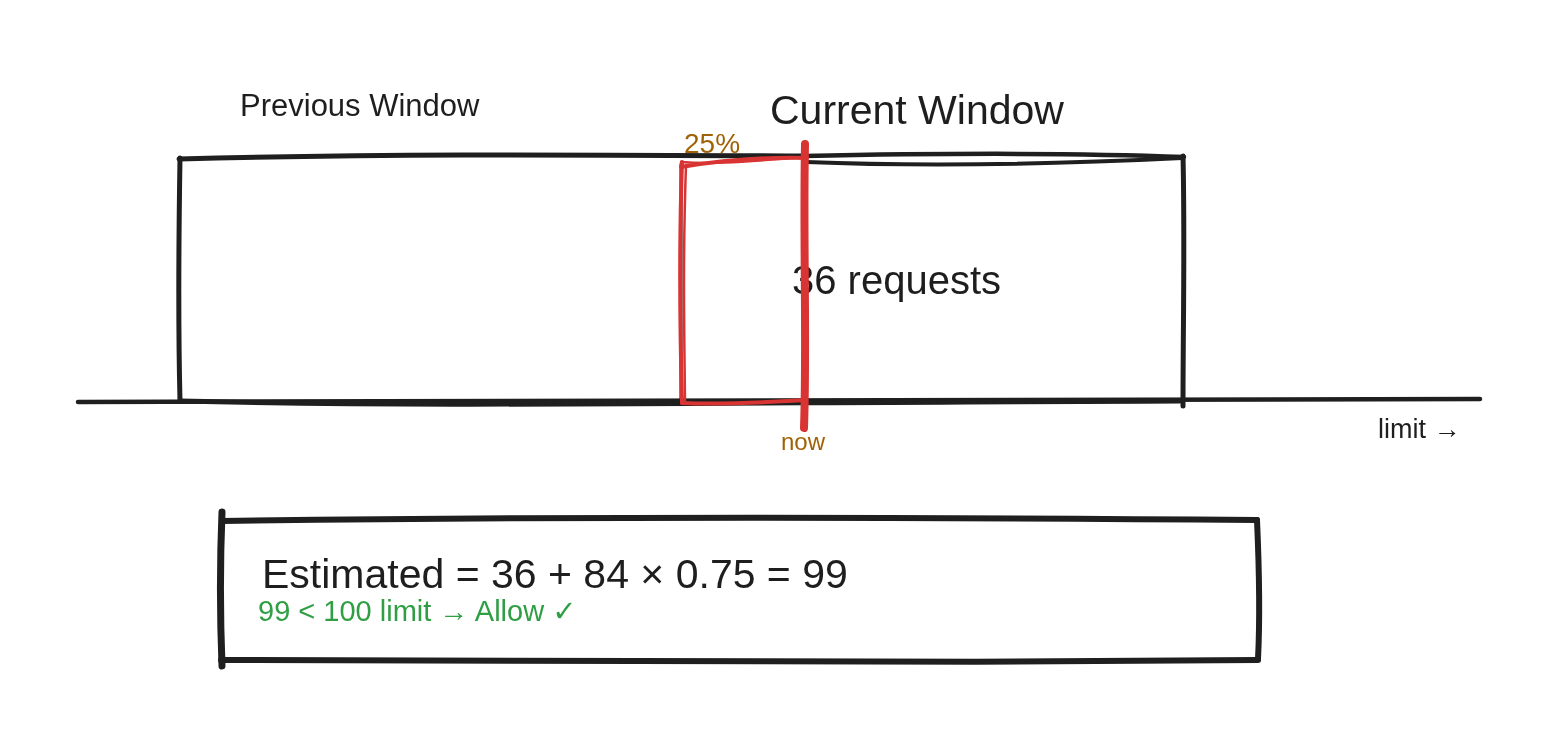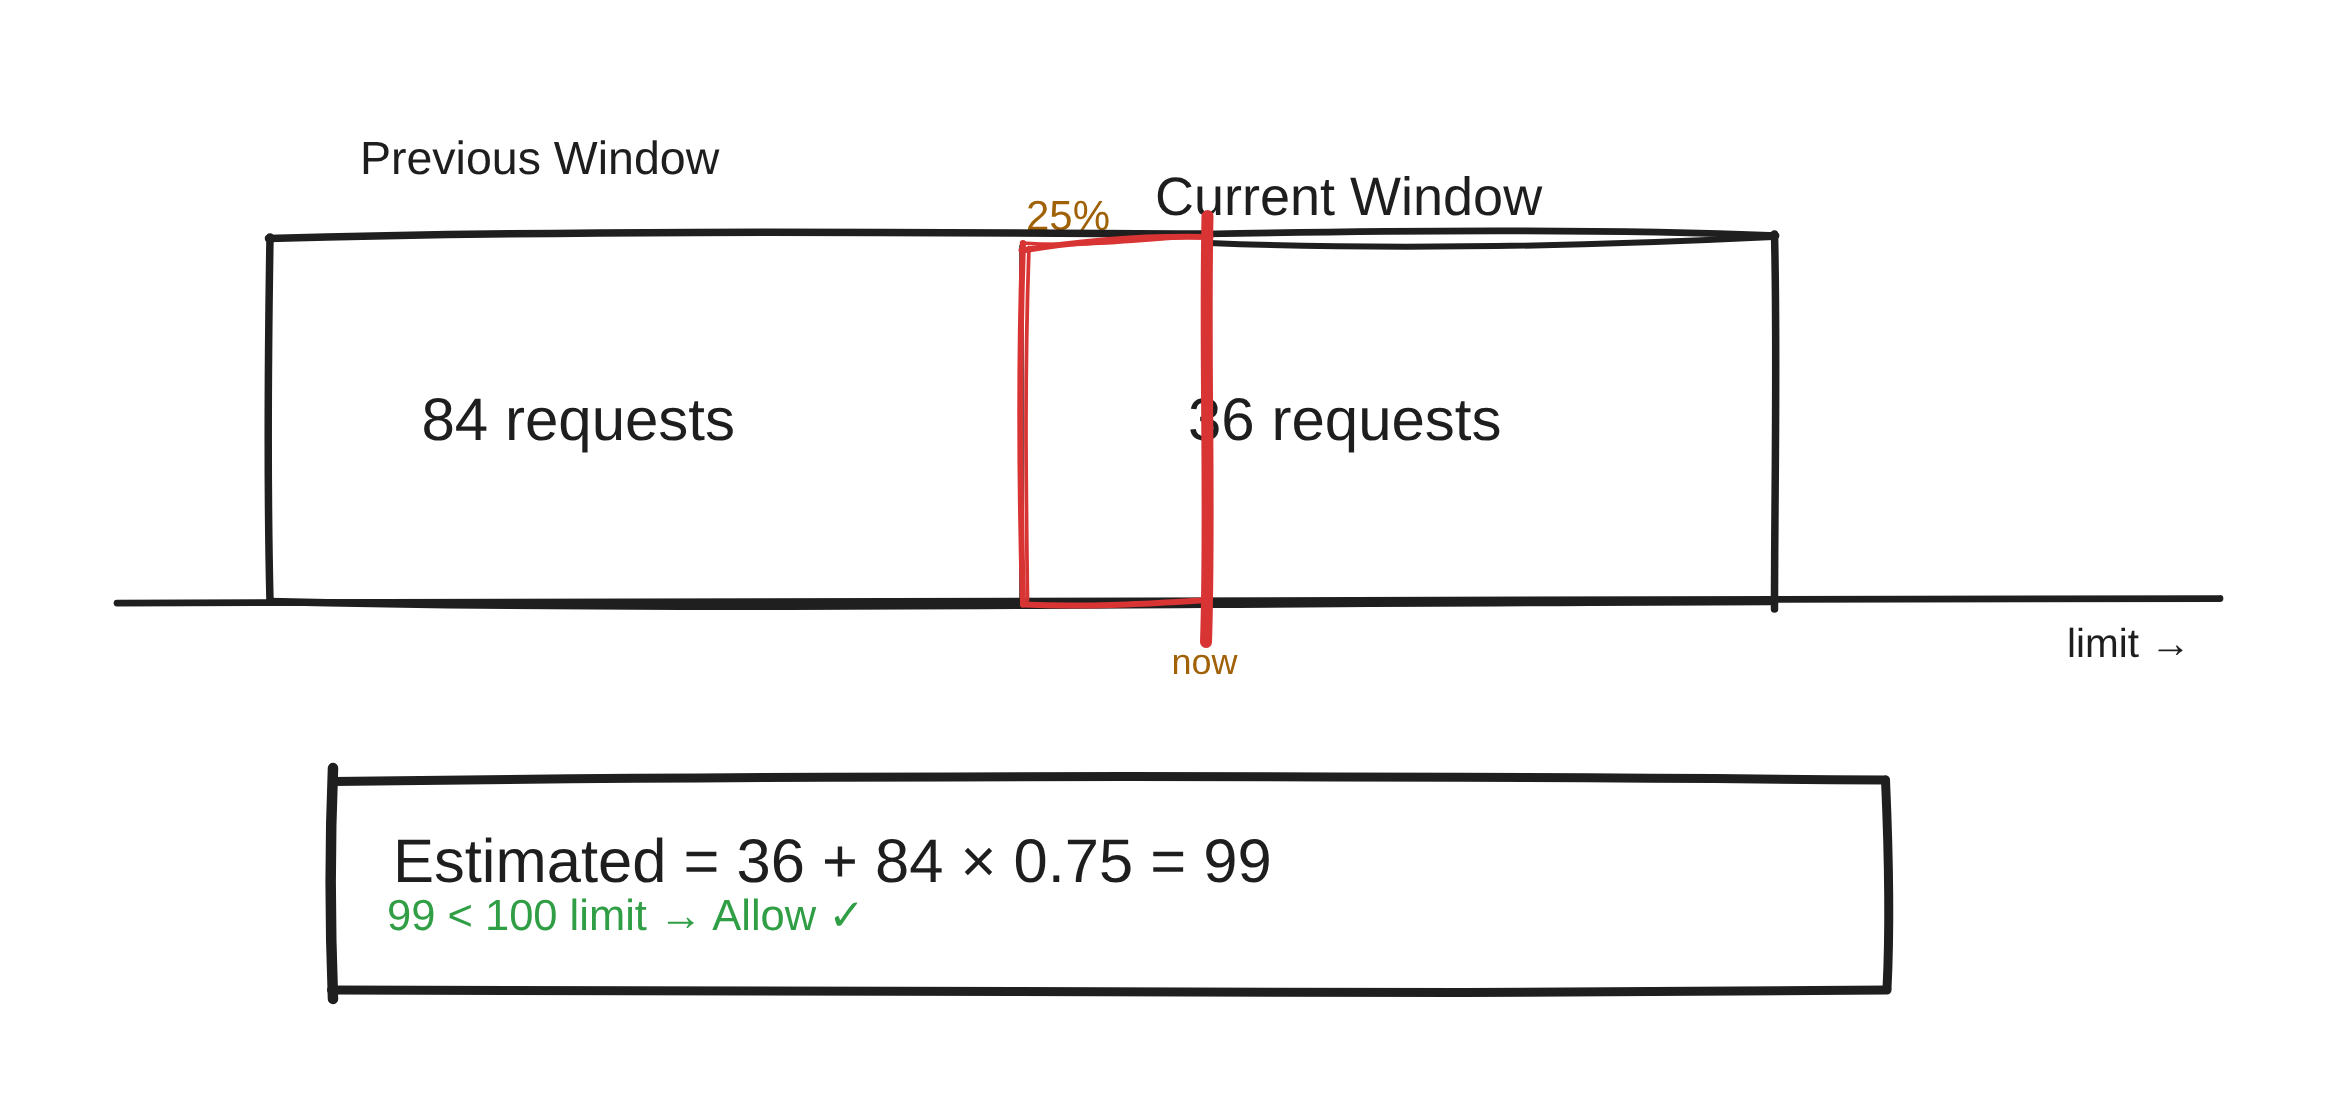--- a/index.html
+++ b/index.html
@@ -20,21 +20,21 @@
   .label {
     position: absolute;
     line-height: 1;
     white-space: nowrap;
     color: #1e1e1e;
   }
   .red   { color: #a16207; }
   .green { color: #2f9e44; }
 
   #window-title-prev   { left: 240px;  top: 90px;  font-size: 31px; }
-  #window-title-curr   { left: 770px;  top: 90px;  font-size: 36px; margin-top: 23px; }
+  #window-title-curr   { left: 770px;  top: 90px;  font-size: 41px; }
   #overlap-pct         { left: 684px;  top: 130px; font-size: 28px; }
   #count-prev          { left: 281px;  top: 260px; font-size: 40px; }
   #count-curr          { left: 792px;  top: 260px; font-size: 40px; }
   #now-lbl             { left: 781px;  top: 430px; font-size: 24px; text-align: right; }
   #time-lbl            { left: 1378px; top: 416px; font-size: 27px; }
   #formula-lbl         { left: 262px;  top: 554px; font-size: 41px; text-align: right; }
   #verdict-lbl         { left: 258px;  top: 597px; font-size: 29px; }
 
   #sketch {
     position: absolute;
@@ -49,21 +49,20 @@
 <body>
 
 <div id="canvas">
 
   <div class="label" id="window-title-prev">Previous Window</div>
 
   <div class="label" id="window-title-curr">Current Window</div>
 
   <div class="label red" id="overlap-pct">25%</div>
 
-  <div class="label" id="count-prev">84 requests</div>
 
   <div class="label" id="count-curr">36 requests</div>
 
   <div class="label red" id="now-lbl">now</div>
 
   <div class="label" id="time-lbl">limit →</div>
 
   <div class="label" id="formula-lbl">Estimated = 36 + 84 × 0.75 = 99</div>
 
   <div class="label green" id="verdict-lbl">99 &lt; 100 limit → Allow ✓</div>

